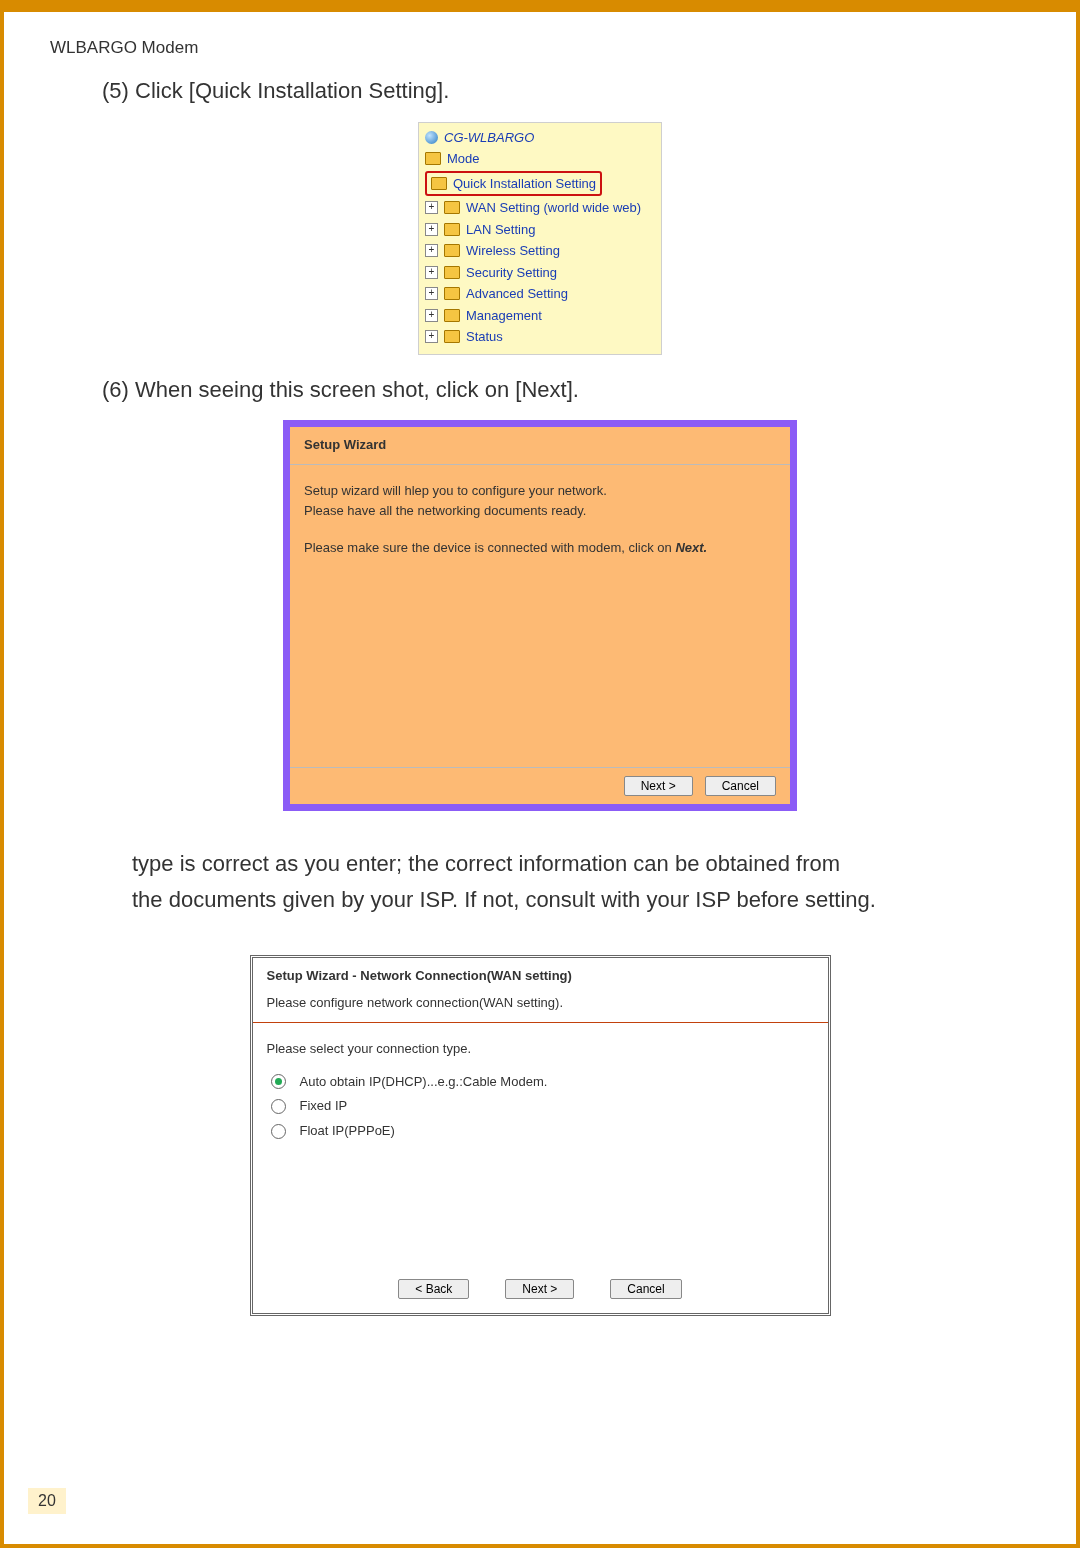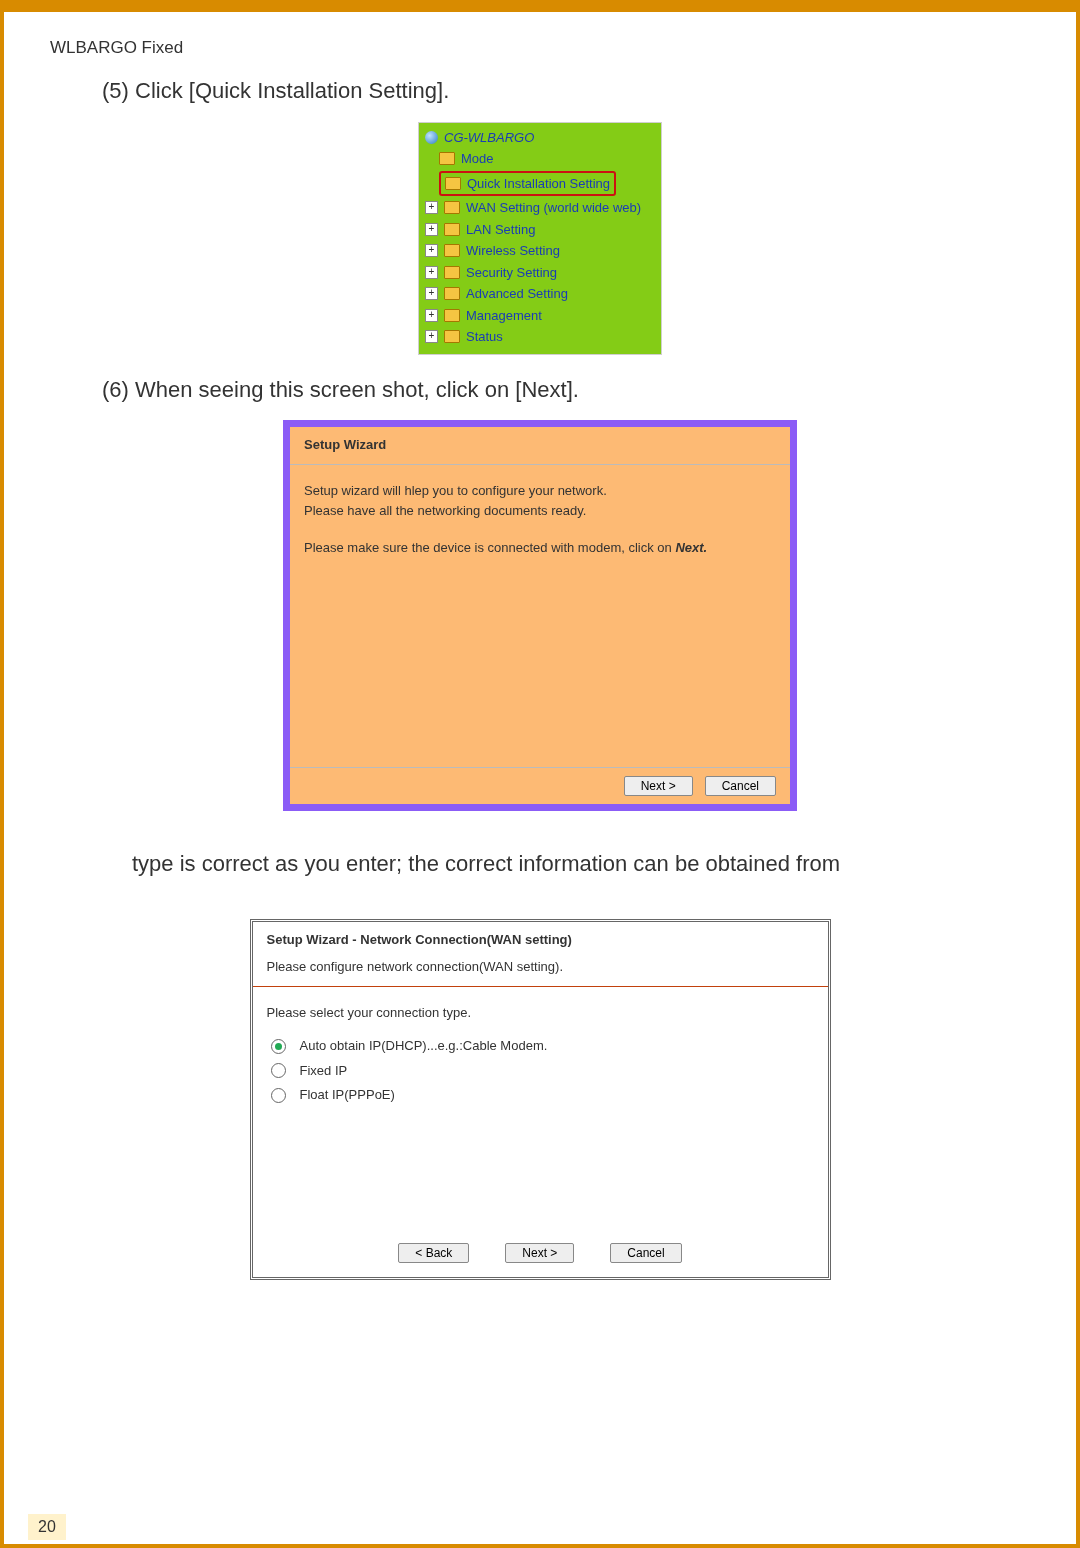--- a/index.html
+++ b/index.html
@@ -27,34 +27,34 @@
     font-size: 22px;
     color: #333;
     margin: 10px 0 16px 70px;
     line-height: 1.35;
     max-width: 900px;
   }
   
   .tree-fig {
     width: 230px;
     margin: 0 auto 20px auto;
-    background: #84cc16;
+    background: #fef9c3;
     border: 1px solid #cfcfcf;
     padding: 4px 6px 6px 6px;
     font-size: 13px;
     color: #1a3db5;
     line-height: 1.5;
   }
   .tree-fig .row {
     display: flex;
     align-items: center;
     gap: 6px;
     padding: 1px 0;
   }
-  .tree-fig .indent { margin-left: 14px; }
+  .tree-fig .indent { }
   .tree-fig .exp {
     display: inline-block;
     width: 11px; height: 11px;
     border: 1px solid #888;
     line-height: 9px;
     text-align: center;
     font-size: 10px;
     color: #333;
     background: #fff;
     flex: 0 0 auto;
@@ -146,35 +146,35 @@
   .wan-box .opt .radio.sel::after { content:""; width:7px; height:7px; background:#2a5; border-radius:50%; display:block; }
   .wan-box .footer {
     padding: 10px 14px 14px 14px;
     display: flex;
     gap: 36px;
     justify-content: center;
   }
   .page-num {
     position: absolute;
     left: 24px;
-    bottom: 4px;
+    bottom: 30px;
     width: 38px;
     text-align: center;
     background: #fff2cc;
     color: #333;
     font-size: 16px;
     padding: 4px 0;
   }
 </style>
 </head>
 <body>
 
 <div class="page">
 
-  <div class="manual-title">WLBARGO Fixed</div>
+  <div class="manual-title">WLBARGO Modem</div>
 
   <div class="step">(5) Click [Quick Installation Setting].</div>
 
   <div class="tree-fig">
     <div class="row">
       <span class="globe"></span>
       <span class="label" style="font-style:italic;">CG-WLBARGO</span>
     </div>
     <div class="row indent">
       <span class="folder"></span>
@@ -236,20 +236,21 @@
         <span>Please make sure the device is connected with modem, click on </span><b><i>Next.</i></b>
       </p>
     </div>
     <div class="footer">
       <button>Next &gt;</button>
       <button>Cancel</button>
     </div>
   </div>
 
   <div class="step" style="margin-top:-10px; margin-left:100px;">type is correct as you enter; the correct information can be obtained from</div>
+  <div class="step" style="margin-top:-10px; margin-left:100px;">the documents given by your ISP. If not, consult with your ISP before setting.</div>
 
   <div class="wan-box">
     <div class="title">Setup Wizard - Network Connection(WAN setting)</div>
     <div class="subtitle">Please configure network connection(WAN setting).</div>
     <div class="body">
       <div class="intro">Please select your connection type.</div>
       <div class="opt">
         <span class="radio sel"></span>
         <span>Auto obtain IP(DHCP)...e.g.:Cable Modem.</span>
       </div>

